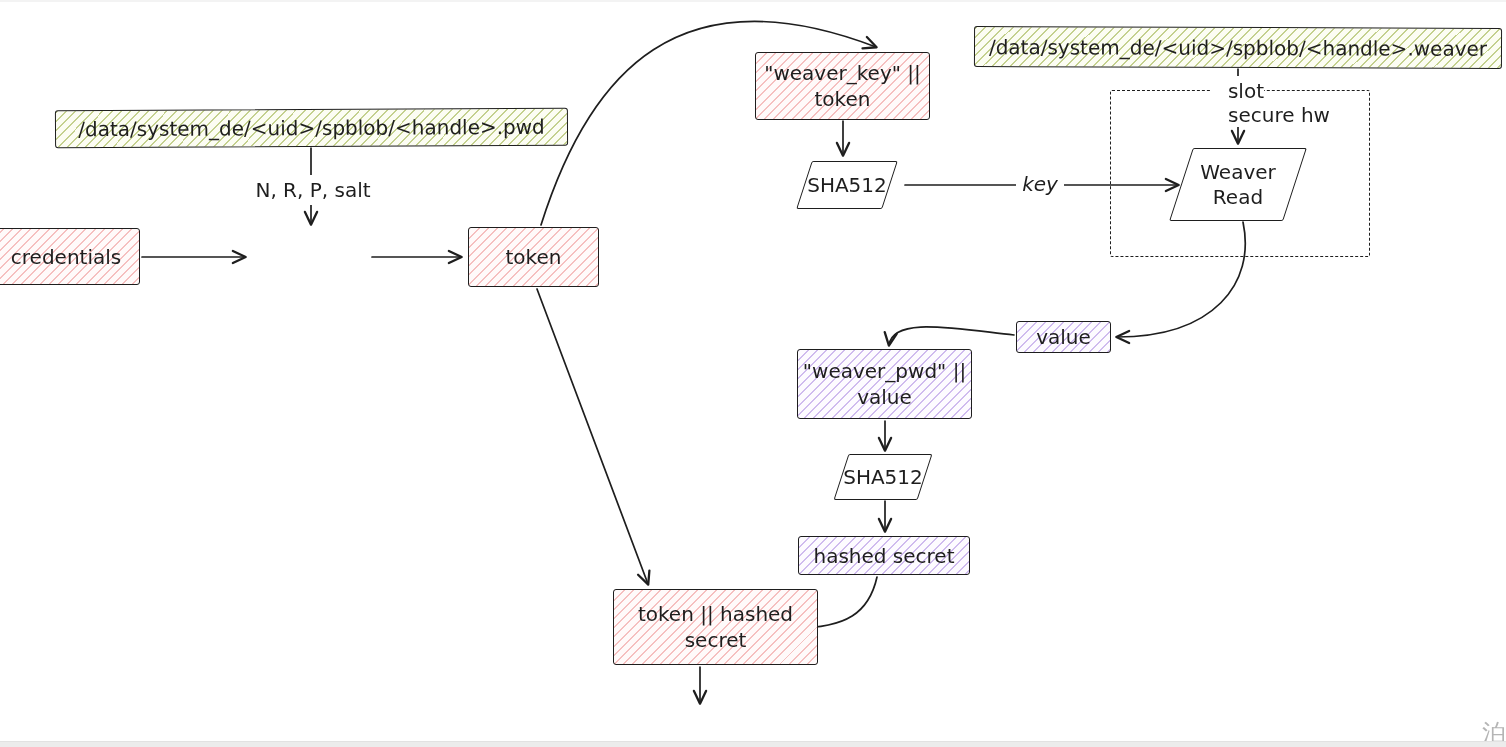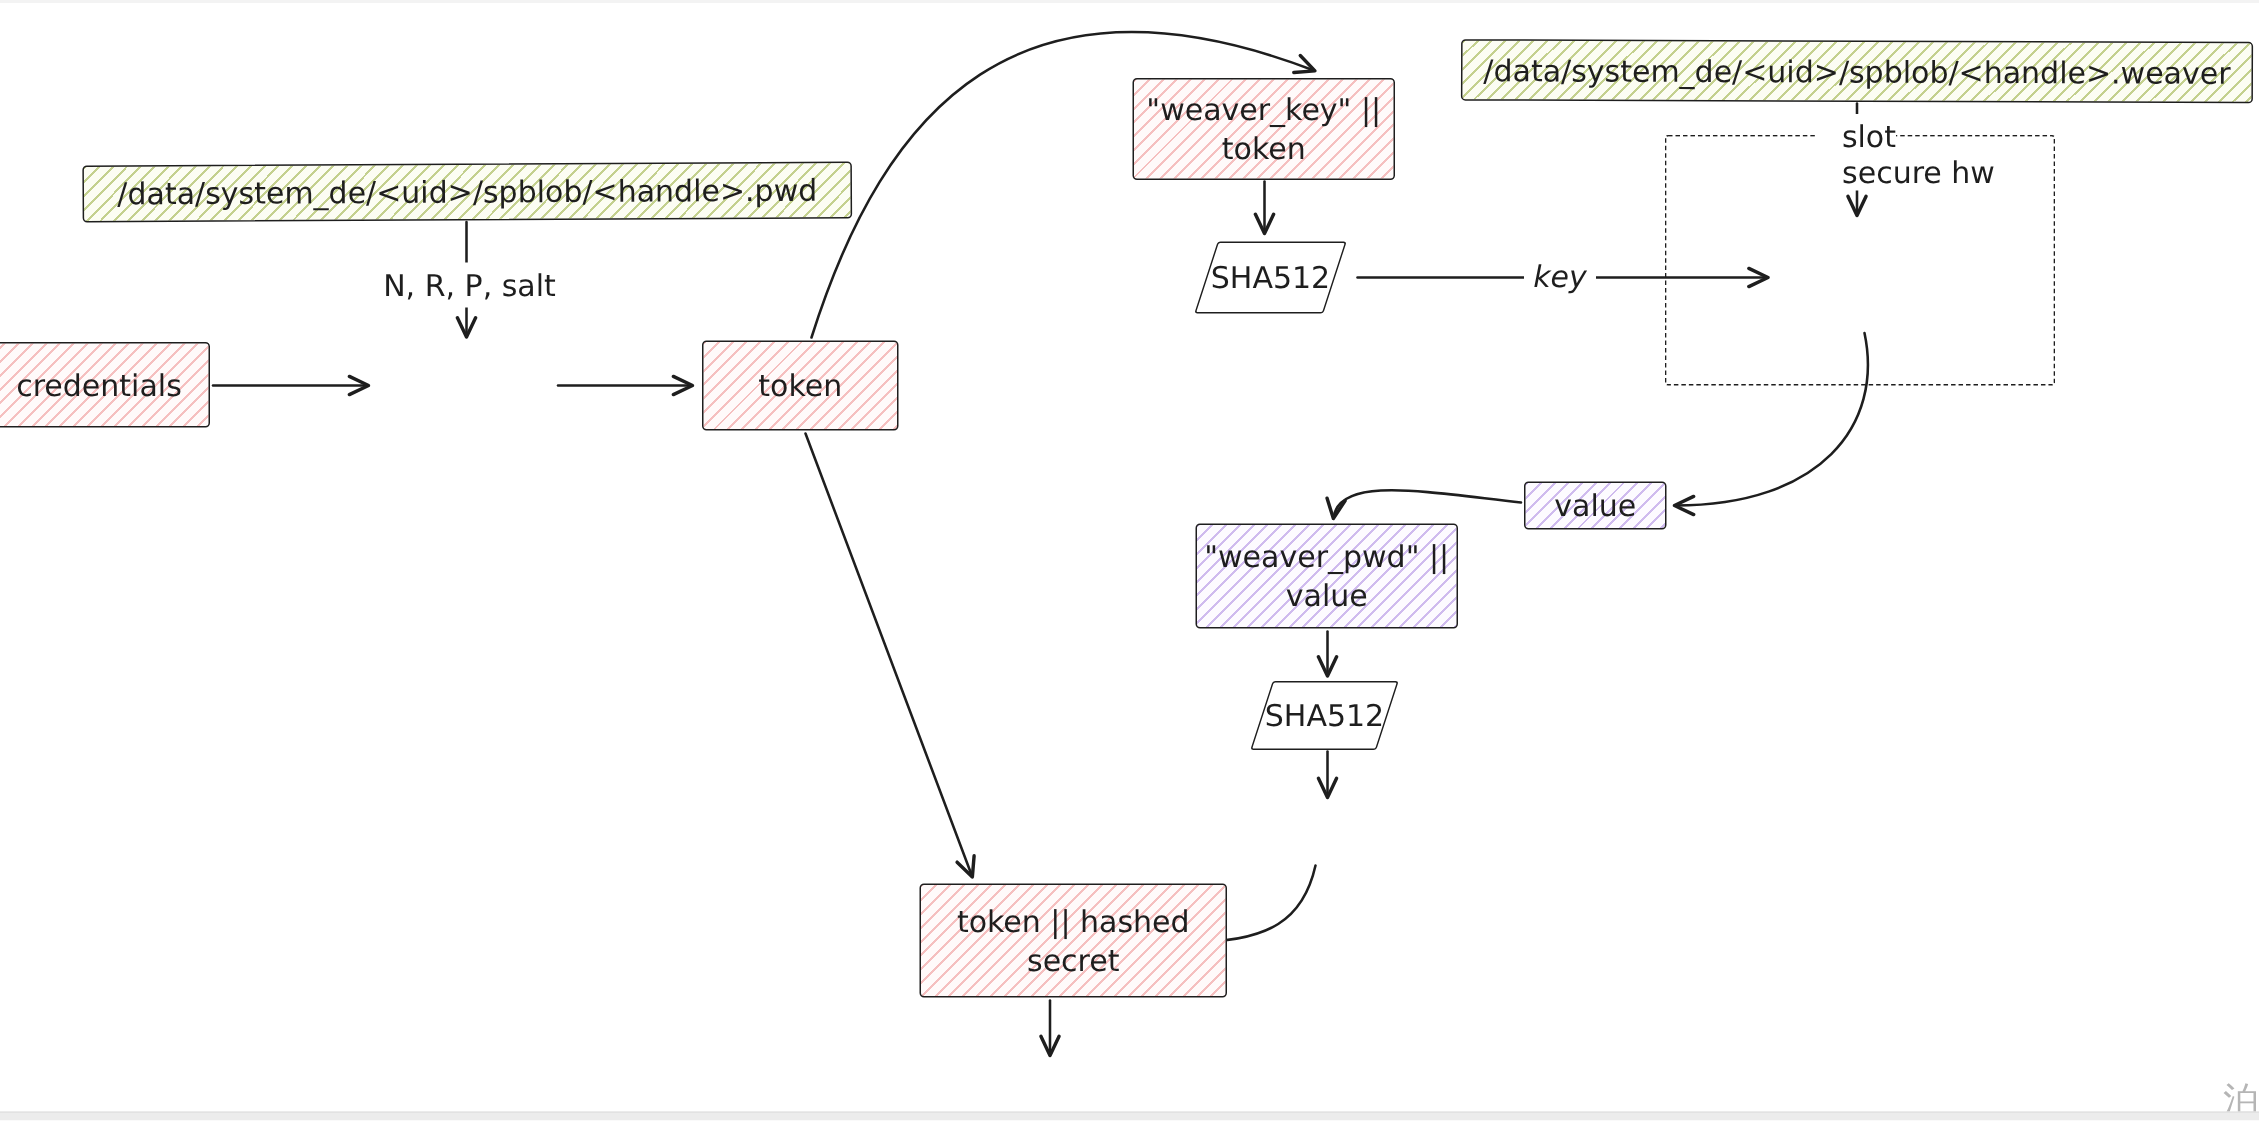--- a/index.html
+++ b/index.html
@@ -95,39 +95,49 @@
   </div>
 
   <div class="dashed-box" style="left:1110px;top:90px;width:260px;height:167px;"></div>
   <div class="floating-label" style="left:1210px;top:76px;width:54px;height:30px;justify-content:flex-end;">
     <span>slot</span>
   </div>
   <div class="floating-label" style="left:1219px;top:99px;width:120px;height:28px;align-items:flex-end;">
     <span>secure hw</span>
   </div>
 
+  <div class="para" style="left:1168px;top:148px;width:140px;height:73px;">
+    <span class="skew"></span>
+    <span class="label">
+      <span>Weaver</span>
+      <span>Read</span>
+    </span>
+  </div>
 
   <div class="floating-label" style="left:1016px;top:169px;width:48px;height:30px;font-style:italic;">
     <span>key</span>
   </div>
 
   <div class="node hatch-purple" style="left:1016px;top:321px;width:95px;height:32px;">
     <span>value</span>
   </div>
 
   <div class="node hatch-purple" style="left:797px;top:349px;width:175px;height:70px;">
     <span>"weaver_pwd" ||</span>
     <span>value</span>
   </div>
 
   <div class="para" style="left:828px;top:454px;width:110px;height:46px;">
     <span class="skew"></span>
     <span class="label">SHA512</span>
   </div>
 
+  <div class="node hatch-purple" style="left:798px;top:536px;width:172px;height:39px;">
+    <span>hashed secret</span>
+  </div>
 
   <div class="node hatch-pink" style="left:613px;top:589px;width:205px;height:76px;">
     <span>token || hashed</span>
     <span>secret</span>
   </div>
 
 
   <div class="watermark" style="left:1482px;top:717px;">泊岸</div>
 
   <div class="edge-top"></div>

